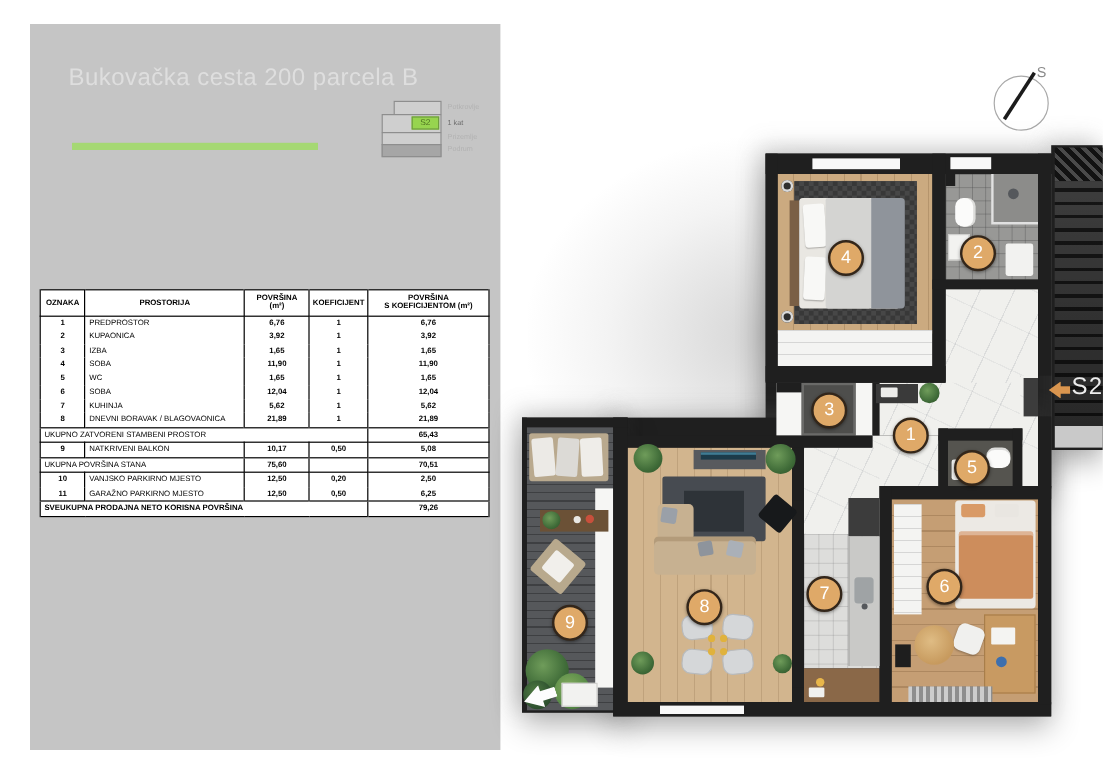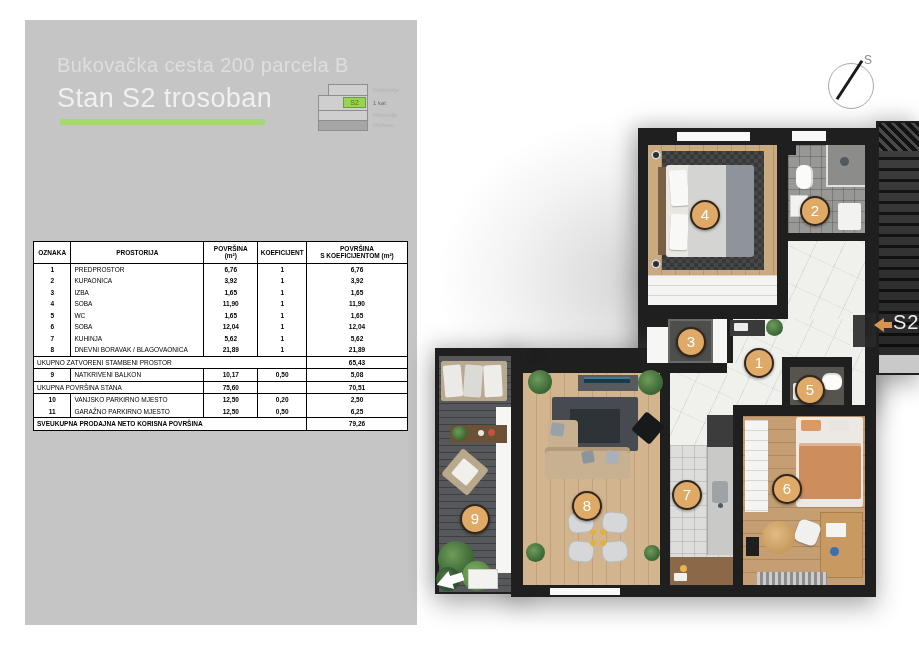--- a/index.html
+++ b/index.html
@@ -59,21 +59,20 @@
   .s2-text{font-size:20px;color:#ededed;letter-spacing:1px;}
   .closet{background:#f4f4f2;background-image:linear-gradient(rgba(0,0,0,.12) 1px, transparent 1px);background-size:100% 10px;}
 </style>
 </head>
 <body>
 
 <div class="screen">
 
   <div class="panel">
     <div class="addr">Bukovačka cesta 200 parcela B</div>
-    <div class="unit-title">Stan S2 trosoban</div>
     <div class="green-bar"></div>
 
     <div>
       <div class="fd-box" style="left:303px;top:64px;width:40px;height:12px;"></div>
       <div class="fd-box" style="left:293px;top:75px;width:50px;height:16px;"></div>
       <div class="fd-unit">S2</div>
       <div class="fd-box" style="left:293px;top:90px;width:50px;height:11px;"></div>
       <div class="fd-box" style="left:293px;top:100px;width:50px;height:11px;background:#a6a6a6;"></div>
       <div class="fd-label" style="top:67px;">Potkrovlje</div>
       <div class="fd-label active" style="top:80px;">1 kat</div>

